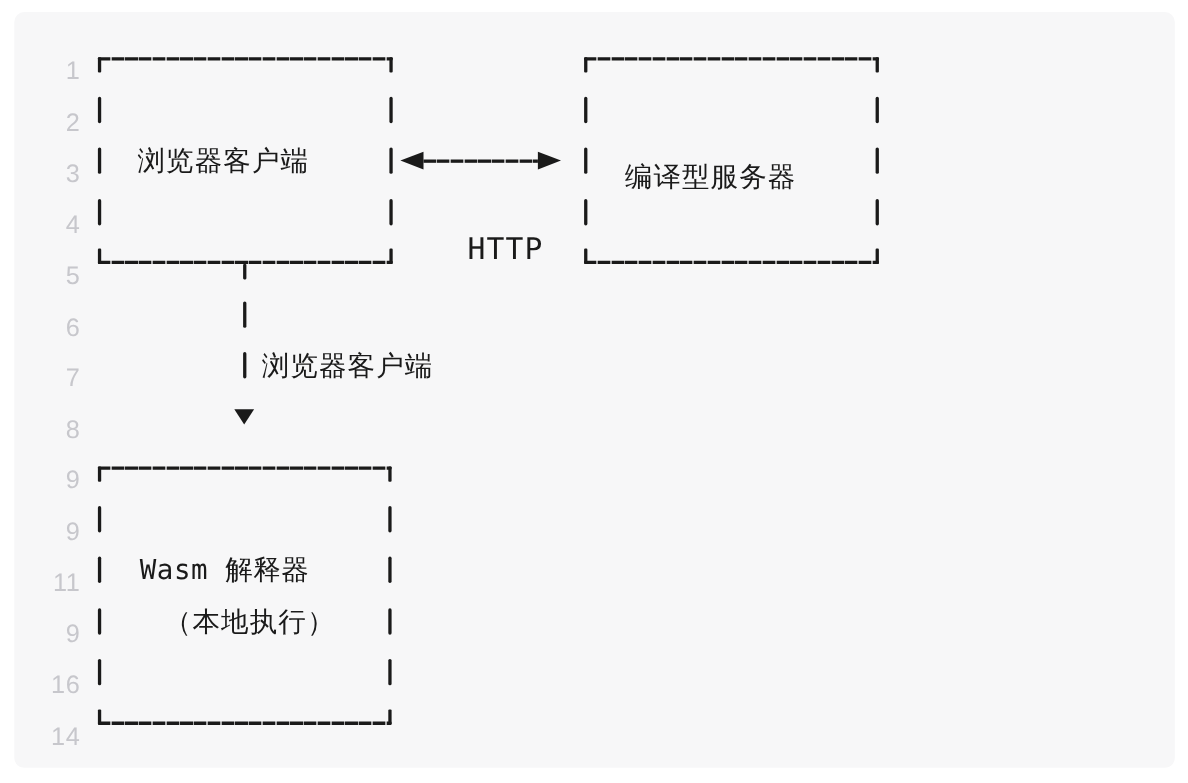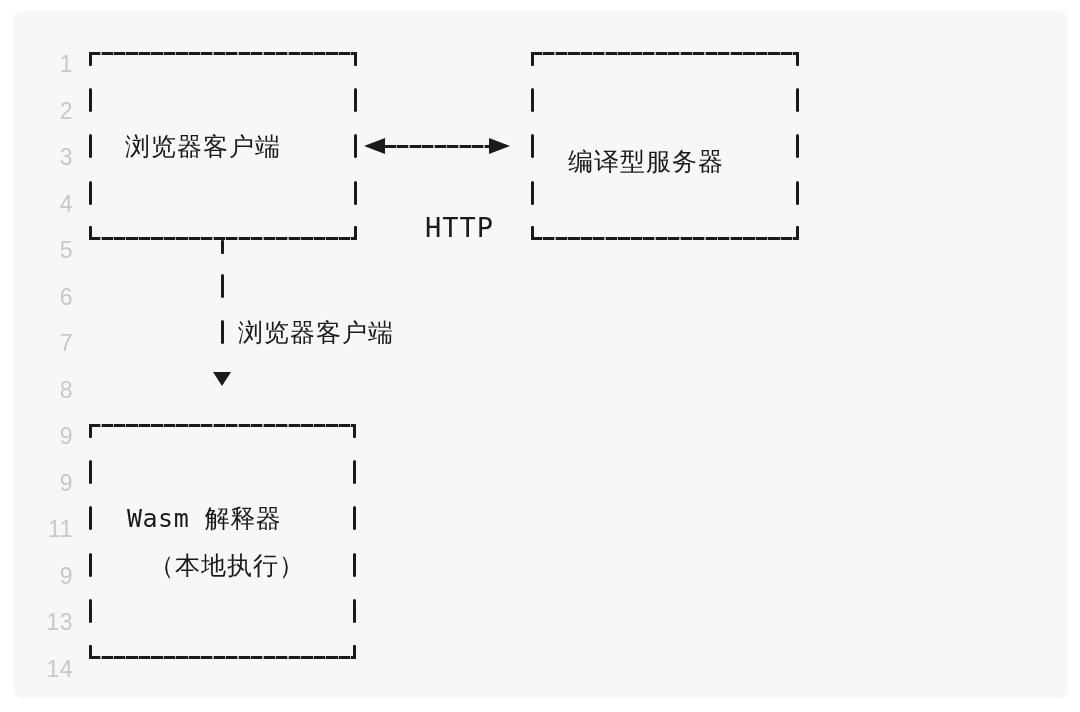--- a/index.html
+++ b/index.html
@@ -134,21 +134,21 @@
     <div class="ln" style="--r:2">3</div>
     <div class="ln" style="--r:3">4</div>
     <div class="ln" style="--r:4">5</div>
     <div class="ln" style="--r:5">6</div>
     <div class="ln" style="--r:6">7</div>
     <div class="ln" style="--r:7">8</div>
     <div class="ln" style="--r:8">9</div>
     <div class="ln" style="--r:9">9</div>
     <div class="ln" style="--r:10">11</div>
     <div class="ln" style="--r:11">9</div>
-    <div class="ln" style="--r:12">13</div>
+    <div class="ln" style="--r:12">16</div>
     <div class="ln" style="--r:13">14</div>
   </div>
 
   <div class="canvas">
 
     <div>
       <div class="h" style="left:76px; top:41px; width:268px;"></div>
       <div class="s" style="left:76px;  top:41px;"></div>
       <div class="s" style="left:341px; top:41px;"></div>
 

